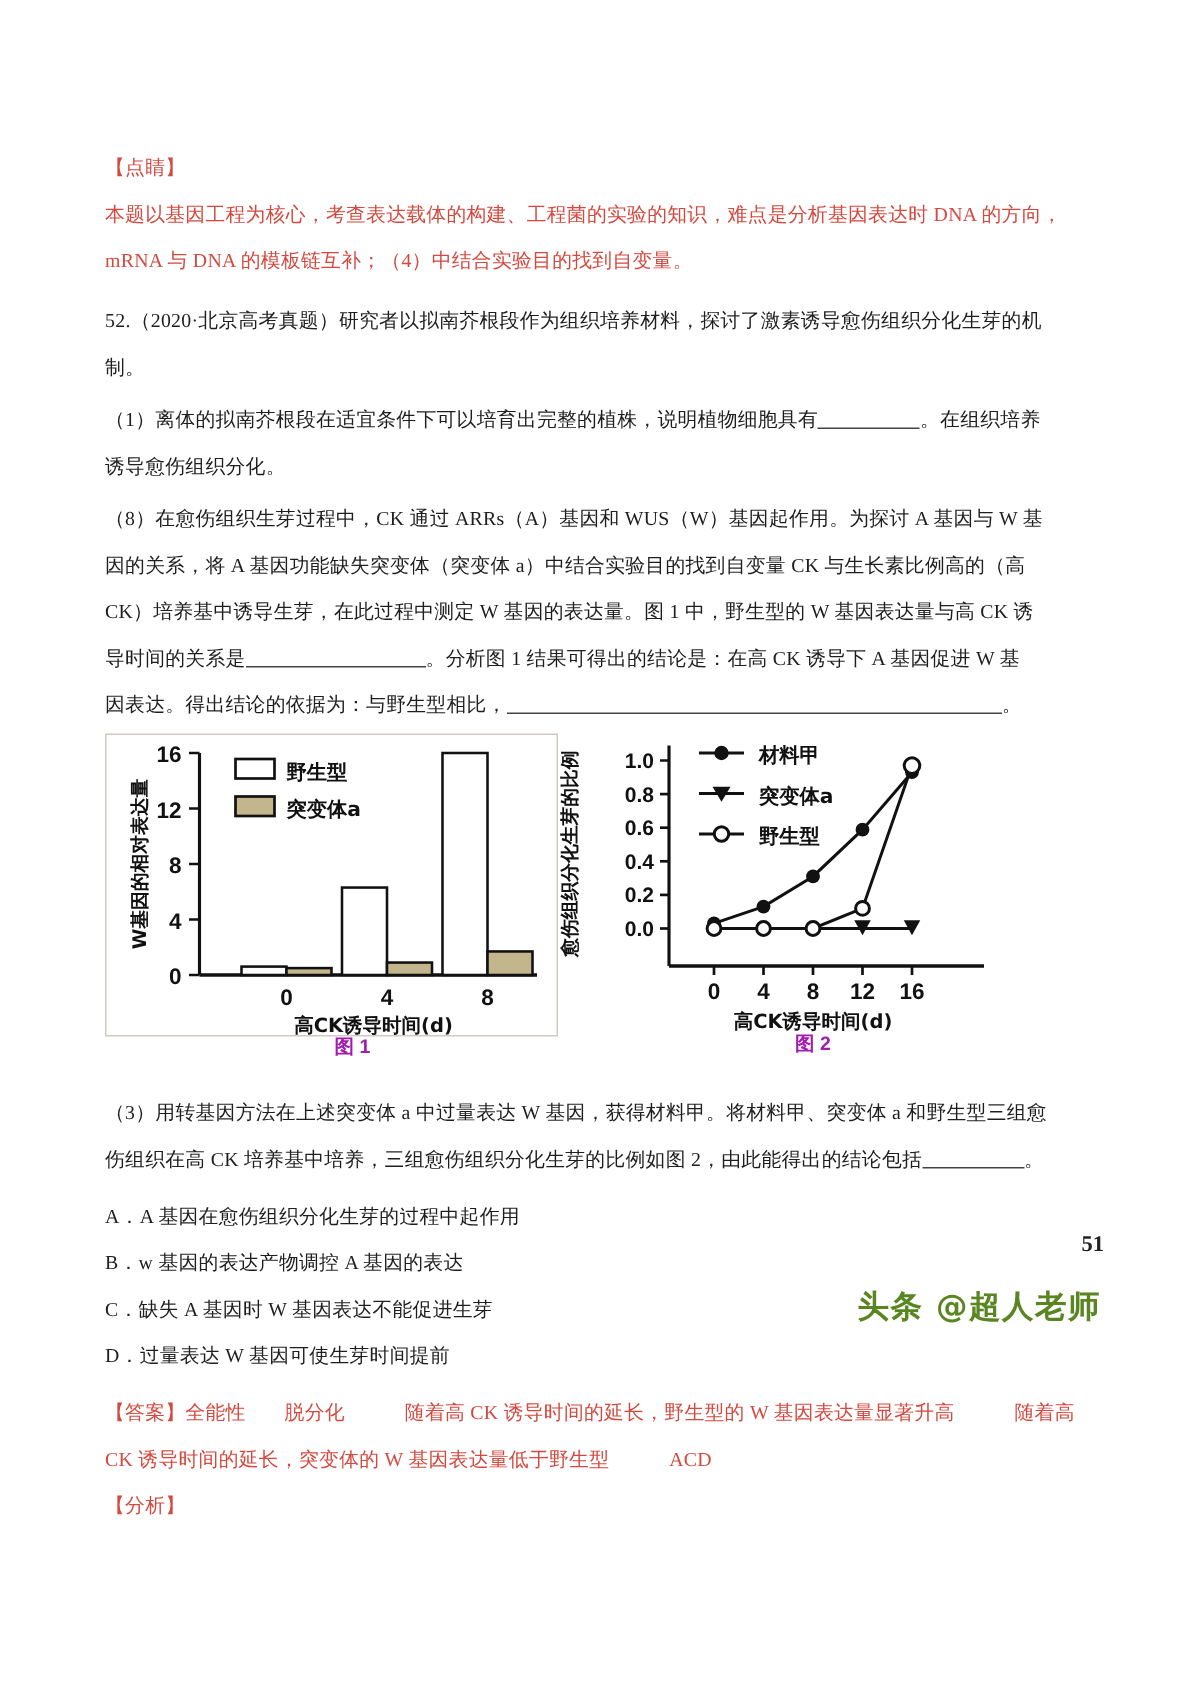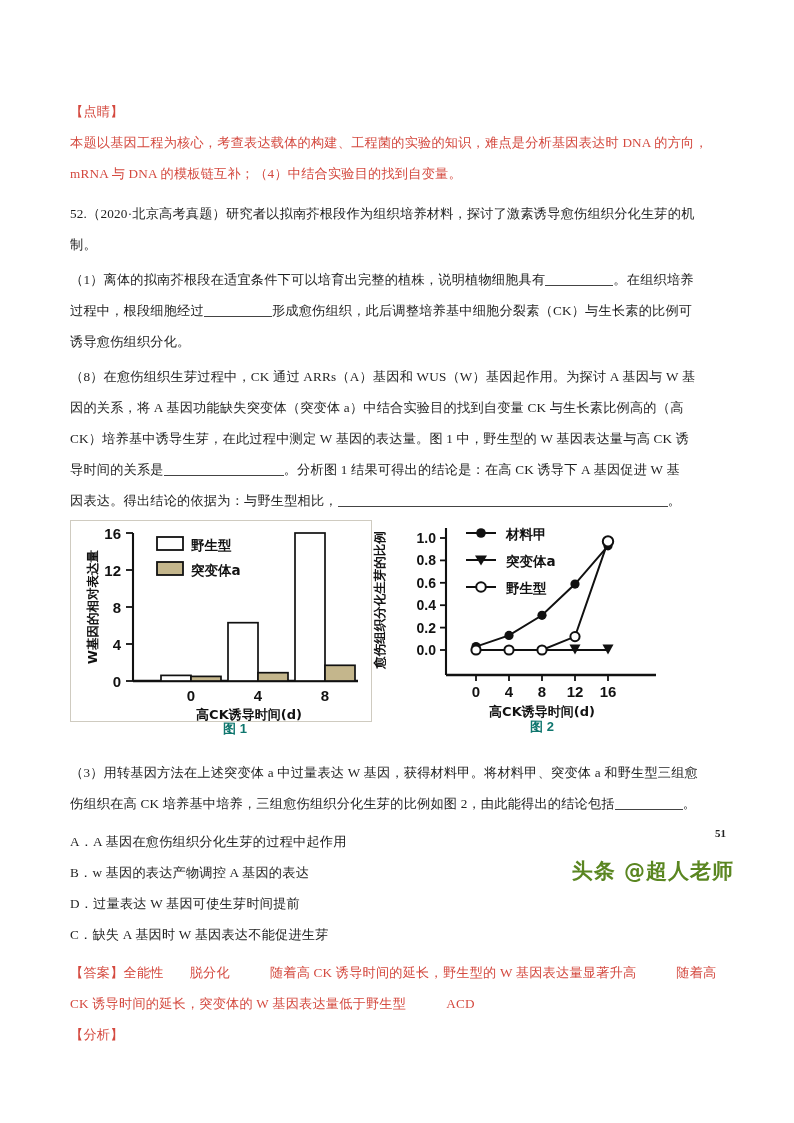--- a/index.html
+++ b/index.html
@@ -58,33 +58,33 @@
     position: relative;
     width: 100%;
     height: 200px;
   }
   .fig1 .figbox { border: 1px solid #cfcbc0; }
   .figcap {
     text-align: center;
     font-size: 13px;
     font-weight: bold;
     font-family: "Liberation Sans", sans-serif;
-    color: #0f766e;
+    color: #a21caf;
     margin-top: -2px;
   }
   .fig1 .figcap { padding-left: 30px; }
   .fig2 .figcap { padding-left: 52px; }
   svg { display: block; }
 
   
   .pagenum {
     position: absolute;
-    right: 68px;
+    right: 58px;
     bottom: 58px;
-    font-size: 11px;
+    font-size: 15px;
     font-weight: bold;
     font-family: "Liberation Serif", serif;
     color: #222;
   }
   .watermark {
     position: absolute;
     right: 60px;
     bottom: 12px;
     font-size: 21px;
     font-weight: bold;
@@ -103,23 +103,20 @@
   <p class="para red">【点睛】</p>
   <p class="para red">本题以基因工程为核心，考查表达载体的构建、工程菌的实验的知识，难点是分析基因表达时 DNA 的方向，</p>
   <p class="para red">mRNA 与 DNA 的模板链互补；（4）中结合实验目的找到自变量。</p>
 
   <p class="para" style="margin-top:9px;">52.（2020·北京高考真题）研究者以拟南芥根段作为组织培养材料，探讨了激素诱导愈伤组织分化生芽的机</p>
   <p class="para">制。</p>
 
   <p class="para" style="margin-top:4px;">
     <span>（1）离体的拟南芥根段在适宜条件下可以培育出完整的植株，说明植物细胞具有</span><span class="blank-s"></span><span>。在组织培养</span>
   </p>
-  <p class="para">
-    <span>过程中，根段细胞经过</span><span class="blank-s"></span><span>形成愈伤组织，此后调整培养基中细胞分裂素（CK）与生长素的比例可</span>
-  </p>
   <p class="para">诱导愈伤组织分化。</p>
 
   <p class="para" style="margin-top:4px;">（8）在愈伤组织生芽过程中，CK 通过 ARRs（A）基因和 WUS（W）基因起作用。为探讨 A 基因与 W 基</p>
   <p class="para">因的关系，将 A 基因功能缺失突变体（突变体 a）中结合实验目的找到自变量 CK 与生长素比例高的（高</p>
   <p class="para">CK）培养基中诱导生芽，在此过程中测定 W 基因的表达量。图 1 中，野生型的 W 基因表达量与高 CK 诱</p>
   <p class="para">
     <span>导时间的关系是</span><span class="blank-m"></span><span>。分析图 1 结果可得出的结论是：在高 CK 诱导下 A 基因促进 W 基</span>
   </p>
   <p class="para">
     <span>因表达。得出结论的依据为：与野生型相比，</span><span class="blank-l"></span><span>。</span>
@@ -268,22 +265,22 @@
     </div>
   </div>
 
   <p class="para" style="margin-top:2px;">（3）用转基因方法在上述突变体 a 中过量表达 W 基因，获得材料甲。将材料甲、突变体 a 和野生型三组愈</p>
   <p class="para">
     <span>伤组织在高 CK 培养基中培养，三组愈伤组织分化生芽的比例如图 2，由此能得出的结论包括</span><span class="blank-s"></span><span>。</span>
   </p>
 
   <p class="para" style="margin-top:7px;">A．A 基因在愈伤组织分化生芽的过程中起作用</p>
   <p class="para">B．w 基因的表达产物调控 A 基因的表达</p>
+  <p class="para">C．缺失 A 基因时 W 基因表达不能促进生芽</p>
   <p class="para">D．过量表达 W 基因可使生芽时间提前</p>
-  <p class="para">C．缺失 A 基因时 W 基因表达不能促进生芽</p>
 
   <p class="para red" style="margin-top:7px;">
     <span>【答案】</span><span>全能性</span><span class="gapsm"></span><span>脱分化</span><span class="gapmd"></span><span>随着高 CK 诱导时间的延长，野生型的 W 基因表达量显著升高</span><span class="gapmd"></span><span>随着高</span>
   </p>
   <p class="para red">
     <span>CK 诱导时间的延长，突变体的 W 基因表达量低于野生型</span><span class="gapmd"></span><span>ACD</span>
   </p>
   <p class="para red">【分析】</p>
 
   <div class="pagenum">51</div>

